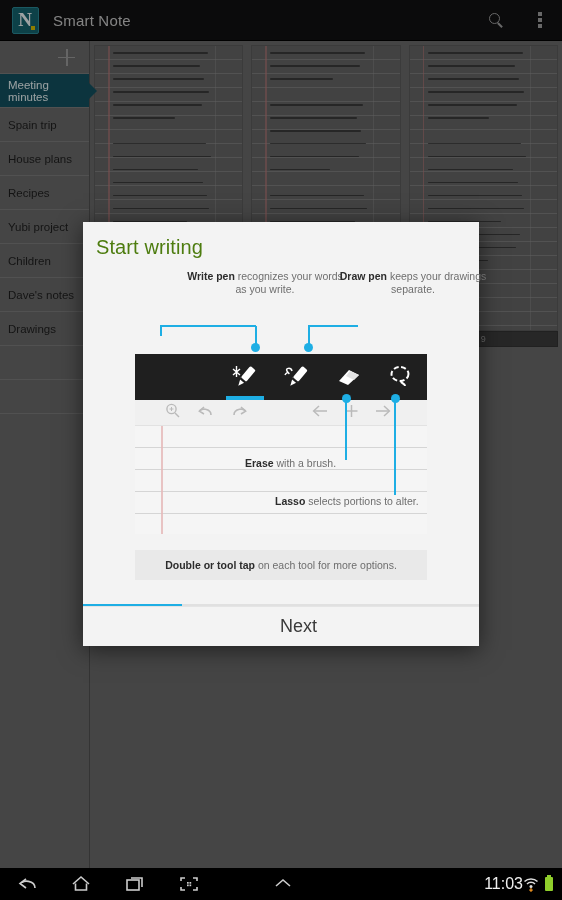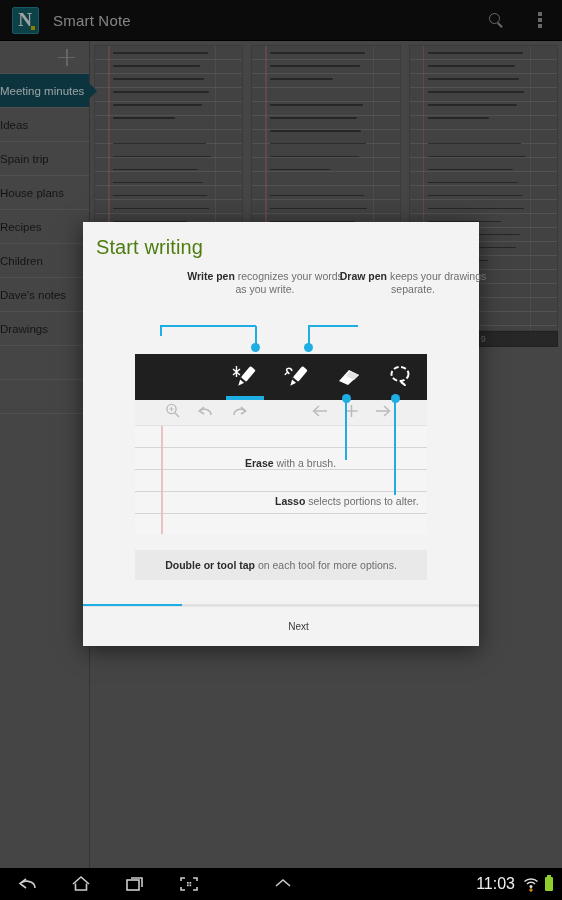--- a/index.html
+++ b/index.html
@@ -65,21 +65,21 @@
     height: 33px; display: flex; align-items: center; justify-content: flex-end;
     padding-right: 14px; border-bottom: 1px solid #7b7b7b;
   }
   .plus-g { position: relative; width: 17px; height: 17px; }
   .plus-g::before, .plus-g::after {
     content: ""; position: absolute; background: #9a9a9a;
   }
   .plus-g::before { left: 0; top: 8px; width: 17px; height: 1.6px; }
   .plus-g::after { top: 0; left: 8px; height: 17px; width: 1.6px; }
   .nb-item {
-    height: 34px; display: flex; align-items: center; padding-left: 0;
+    height: 34px; display: flex; align-items: center; padding-left: 8px;
     font-size: 11.5px; color: #1e1e1e; position: relative;
     border-bottom: 1px solid #7b7b7b;
   }
   .nb-item.active {
     background: #13505e; color: #e9f3f5;
   }
   .nb-item.active::after {
     content: ""; position: absolute; right: -8px; top: 50%;
     transform: translateY(-50%);
     border-top: 9px solid transparent; border-bottom: 9px solid transparent;
@@ -235,33 +235,33 @@
     position: absolute; left: 0; bottom: 0; width: 396px; height: 2px;
     background: #e0e0e0;
   }
   .progress .fill { height: 2px; background: #1eaee4; width: 25%; }
 
   .dlg-footer {
     flex: 0 0 auto; height: 40px; background: #f3f3f3;
     display: flex; align-items: center; justify-content: center;
     border-top: 1px solid #e4e4e4;
   }
-  .dlg-footer .lbl { font-size: 10px; color: #3a3a3a; margin-left: 35px; }
+  .dlg-footer .lbl { font-size: 18px; color: #3a3a3a; margin-left: 35px; }
 
   
   .navbar {
     position: absolute; left: 0; bottom: 0; width: 562px; height: 32px;
     background: #000; display: flex; align-items: center; z-index: 70;
   }
   .nav-btn {
     width: 54px; height: 32px; display: flex; align-items: center;
     justify-content: center;
   }
   .nav-spacer { flex: 1 1 auto; }
-  .clock { color: #f0f0f0; font-size: 16px; margin-right: 8px; }
+  .clock { color: #f0f0f0; font-size: 16px; }
   .sysico { margin-right: 6px; display: flex; align-items: center; }
   .batt {
     width: 8px; height: 14px; background: #8fce2b; margin-right: 9px;
     position: relative; border-radius: 1px;
   }
   .batt::before {
     content: ""; position: absolute; top: -2px; left: 2px;
     width: 4px; height: 2px; background: #8fce2b;
   }
 </style>
@@ -293,30 +293,30 @@
   </div>
 
   <div class="sidebar">
     <div class="sb-add">
       <span class="plus-g"></span>
     </div>
     <div class="nb-item active">
       <span>Meeting minutes</span>
     </div>
     <div class="nb-item">
-      <span>Ideas</span>
-    </div>
-    <div class="nb-item">
       <span>Spain trip</span>
     </div>
     <div class="nb-item">
       <span>House plans</span>
     </div>
     <div class="nb-item">
       <span>Recipes</span>
+    </div>
+    <div class="nb-item">
+      <span>Yubi project</span>
     </div>
     <div class="nb-item">
       <span>Children</span>
     </div>
     <div class="nb-item">
       <span>Dave's notes</span>
     </div>
     <div class="nb-item">
       <span>Drawings</span>
     </div>

